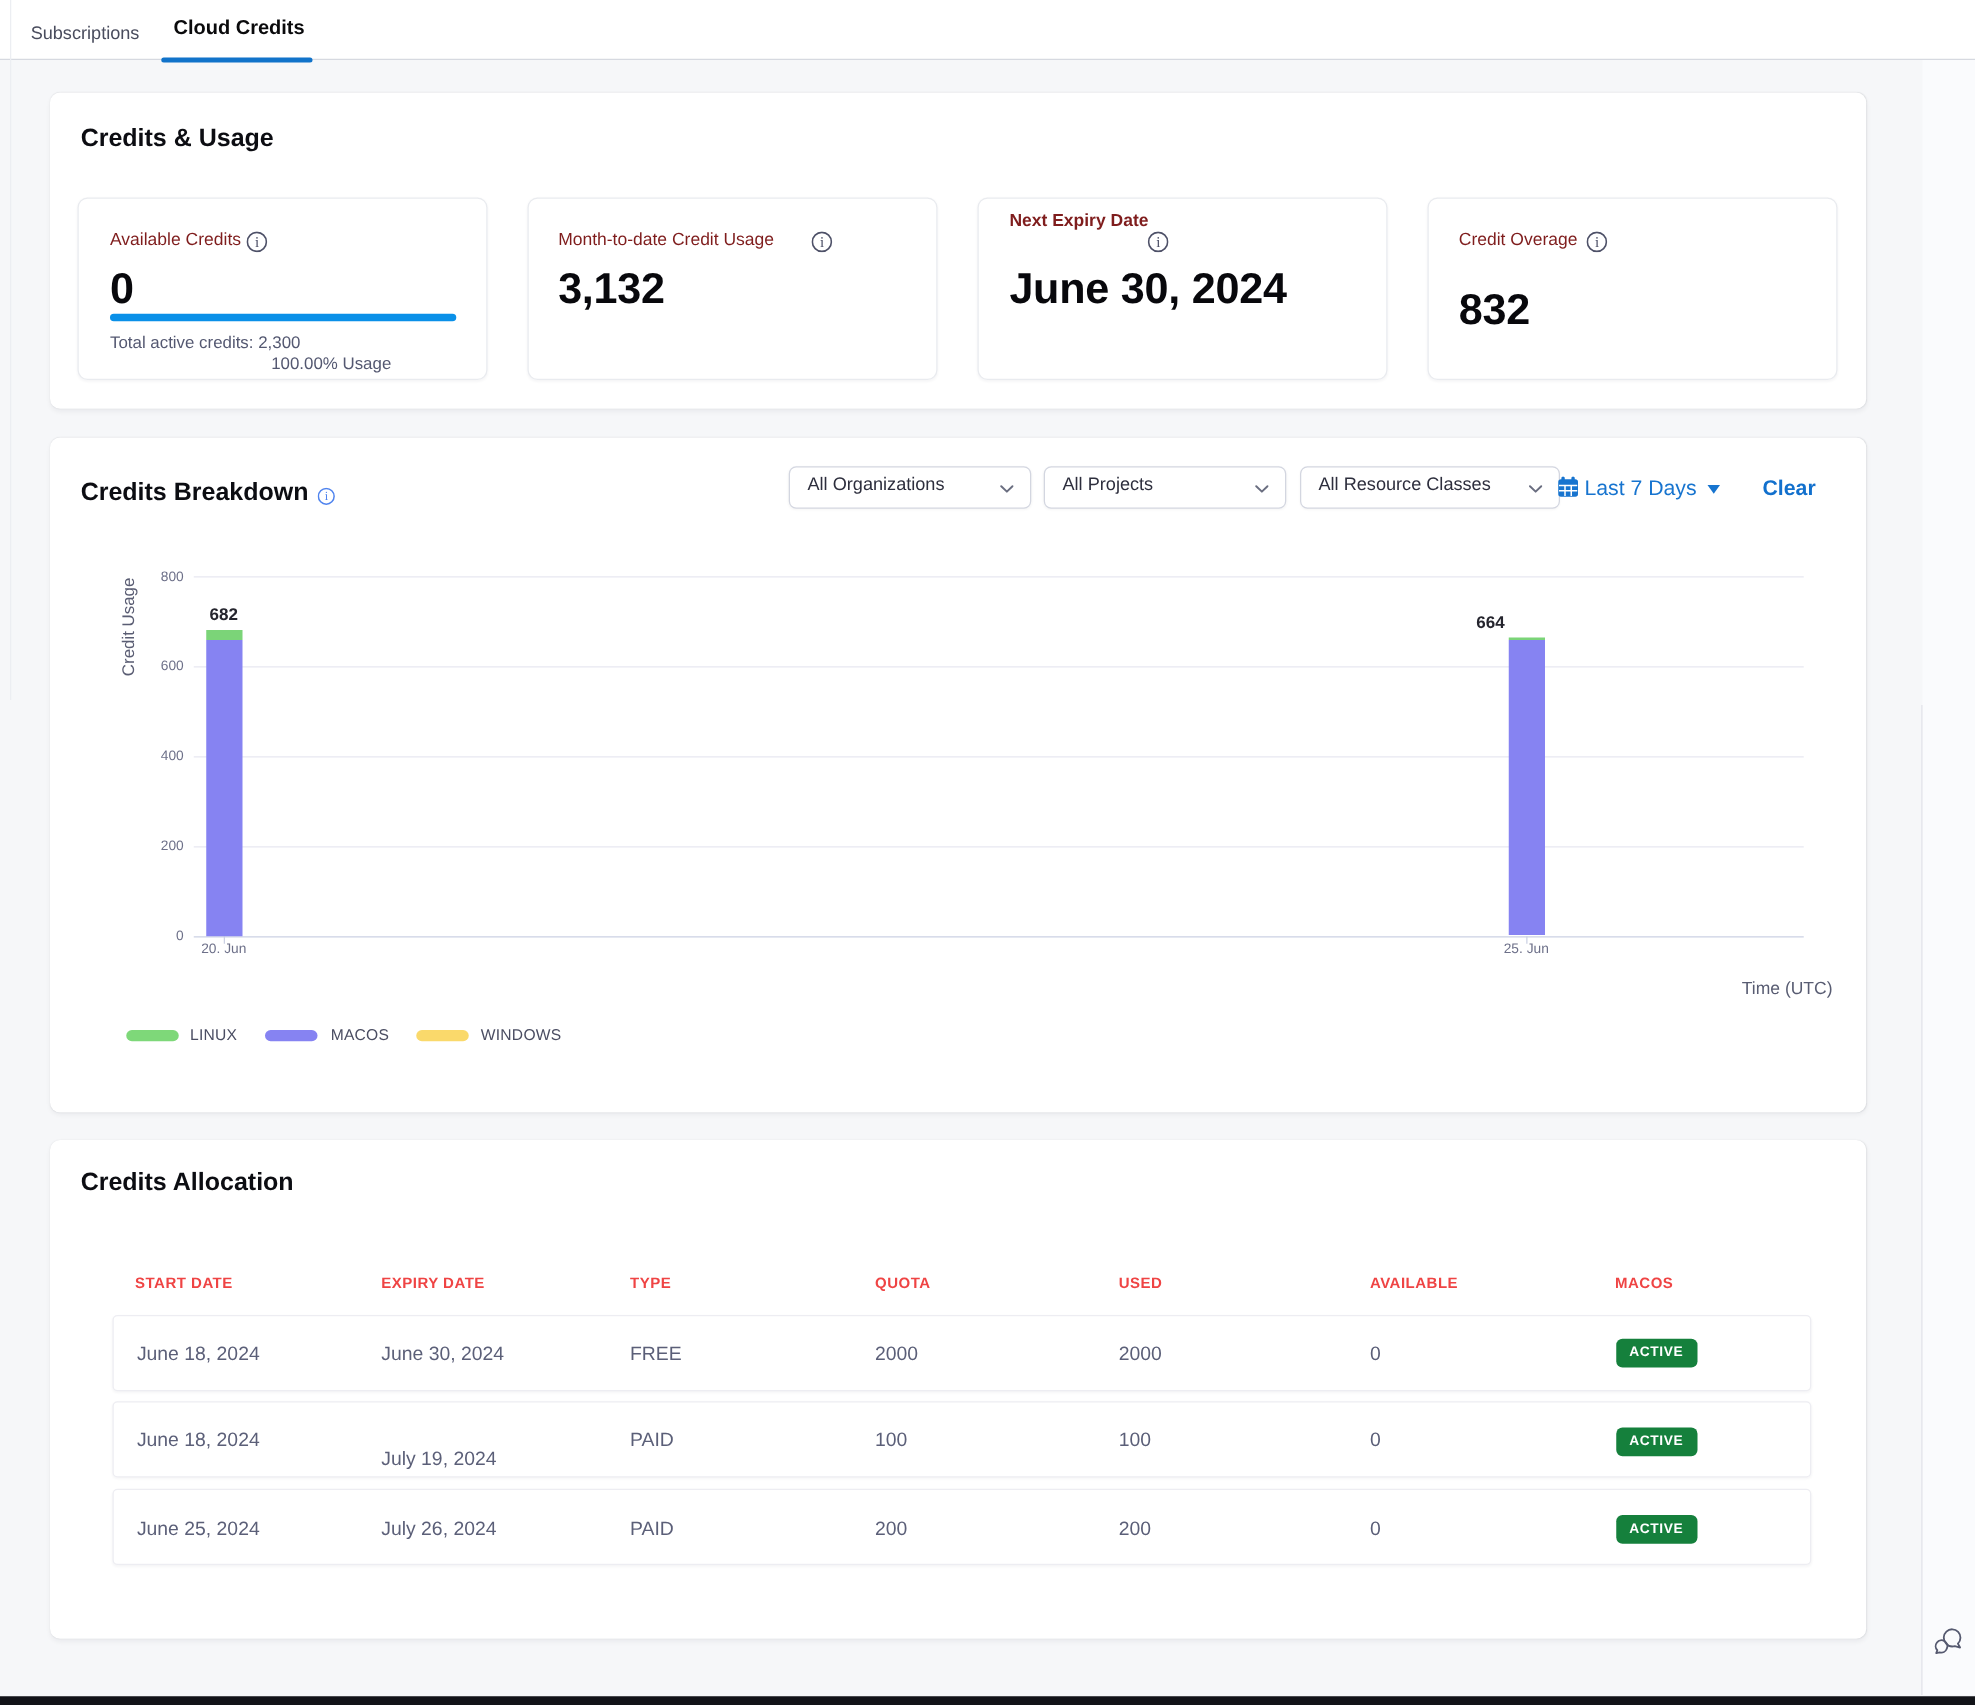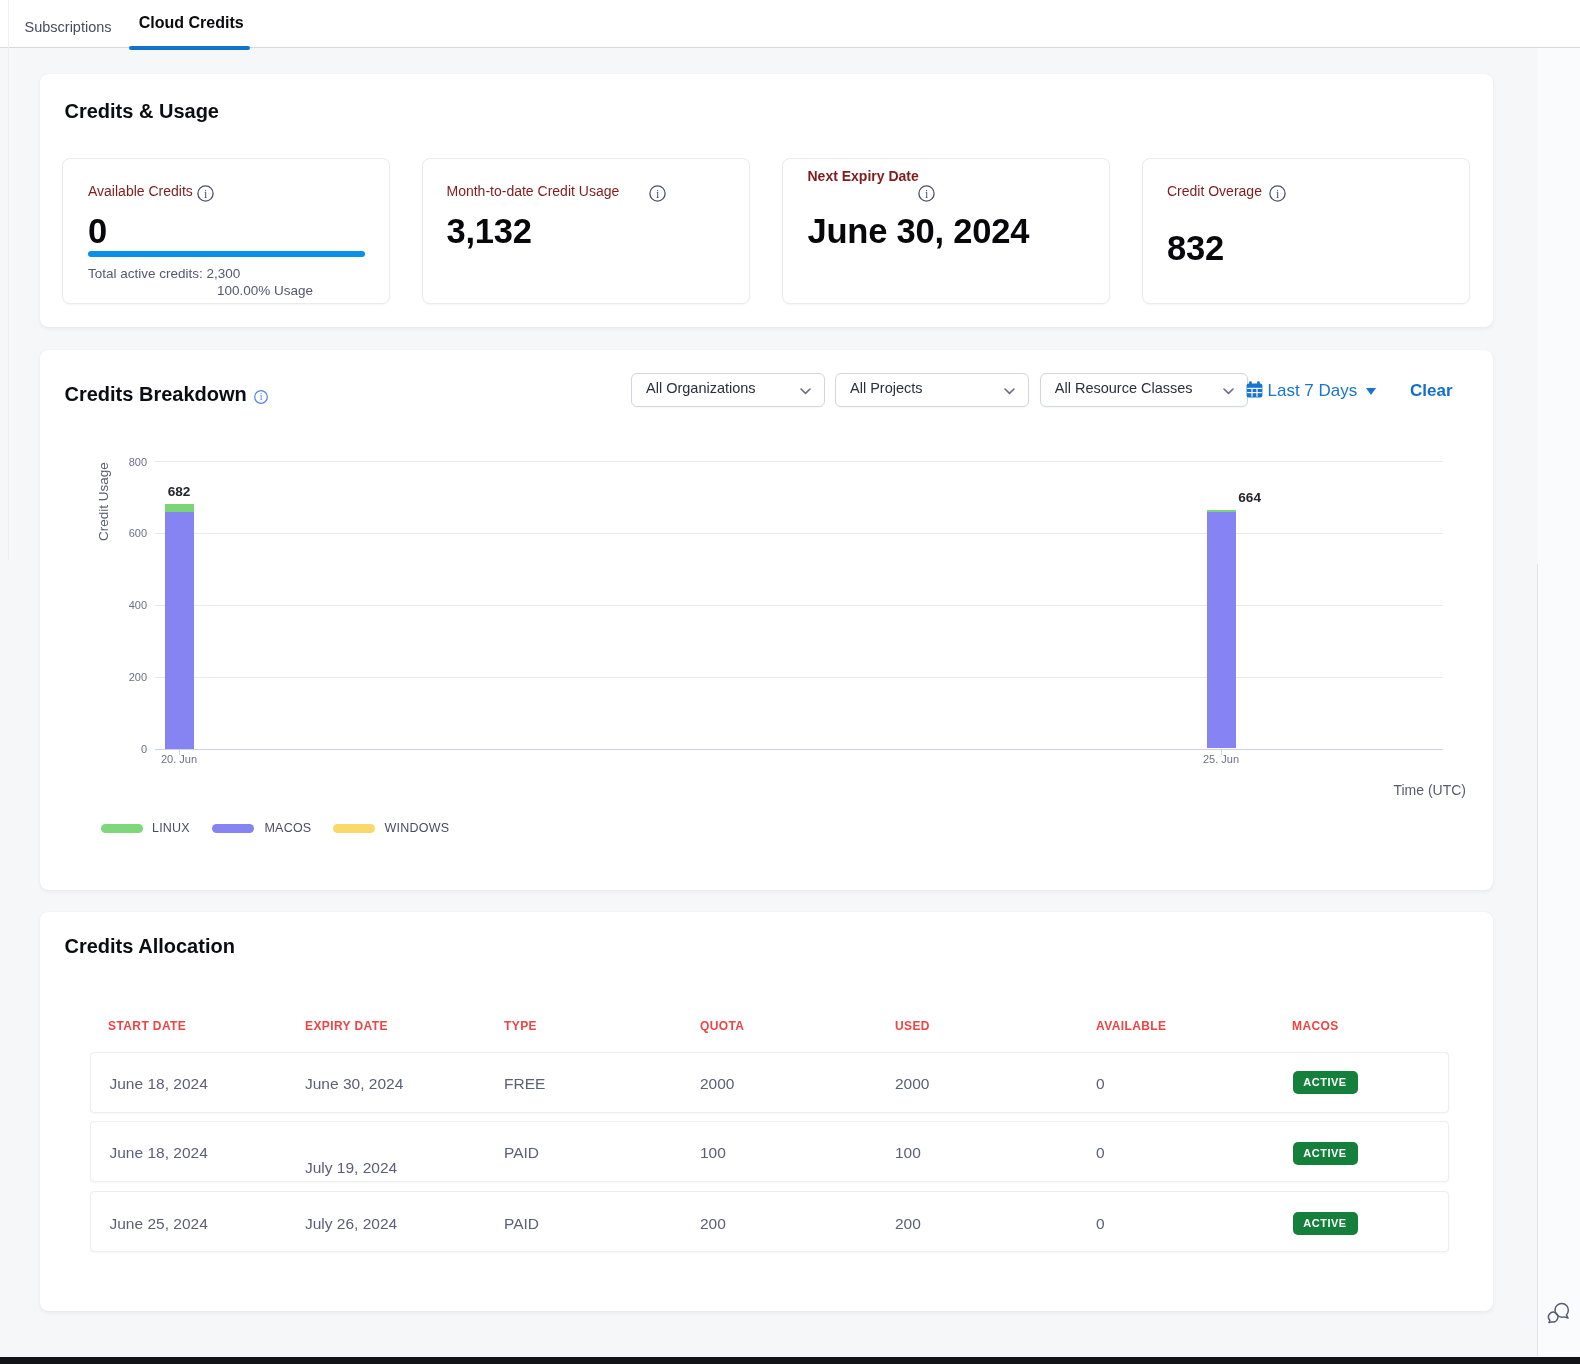--- a/index.html
+++ b/index.html
@@ -126,21 +126,21 @@
 <div class="gridline" style="top:676.6px;"></div>
 <div class="gridline" style="top:748.5px;background:#ccd1e4;"></div>
 <div class="abs" style="left:179px;top:748.5px;width:1px;height:6px;background:#ccd1e4;"></div>
 <div class="abs" style="left:1221px;top:748.5px;width:1px;height:6px;background:#ccd1e4;"></div>
 
 <div class="abs" style="left:164.8px;top:503.5px;width:29px;height:8px;background:#7bd478;"></div>
 <div class="abs" style="left:164.8px;top:511.5px;width:29px;height:237px;background:#8683f2;"></div>
 <div class="abs" style="left:1206.5px;top:509.8px;width:29.5px;height:2px;background:#7bd478;"></div>
 <div class="abs" style="left:1206.5px;top:511.8px;width:29.5px;height:236.7px;background:#8683f2;"></div>
 <div class="blab" style="left:139px;top:484.9px;width:80px;text-align:center;">682</div>
-<div class="blab" style="left:1181px;top:490.8px;width:80px;text-align:right;">664</div>
+<div class="blab" style="left:1181px;top:490.8px;width:80px;text-align:left;">664</div>
 
 <div class="xlab" style="left:139px;top:753.5px;width:80px;text-align:center;">20. Jun</div>
 <div class="xlab" style="left:1181px;top:753.5px;width:80px;text-align:center;">25. Jun</div>
 <div class="abs" style="left:1266px;top:783.4px;width:200px;text-align:right;font-size:14px;color:#585c72;line-height:1;">Time (UTC)</div>
 
 <div class="pill" style="left:101px;background:#7ed879;"></div>
 <div class="leg" style="left:152px;">LINUX</div>
 <div class="pill" style="left:211.8px;background:#8683f2;"></div>
 <div class="leg" style="left:264.5px;">MACOS</div>
 <div class="pill" style="left:332.9px;background:#fad96b;"></div>

